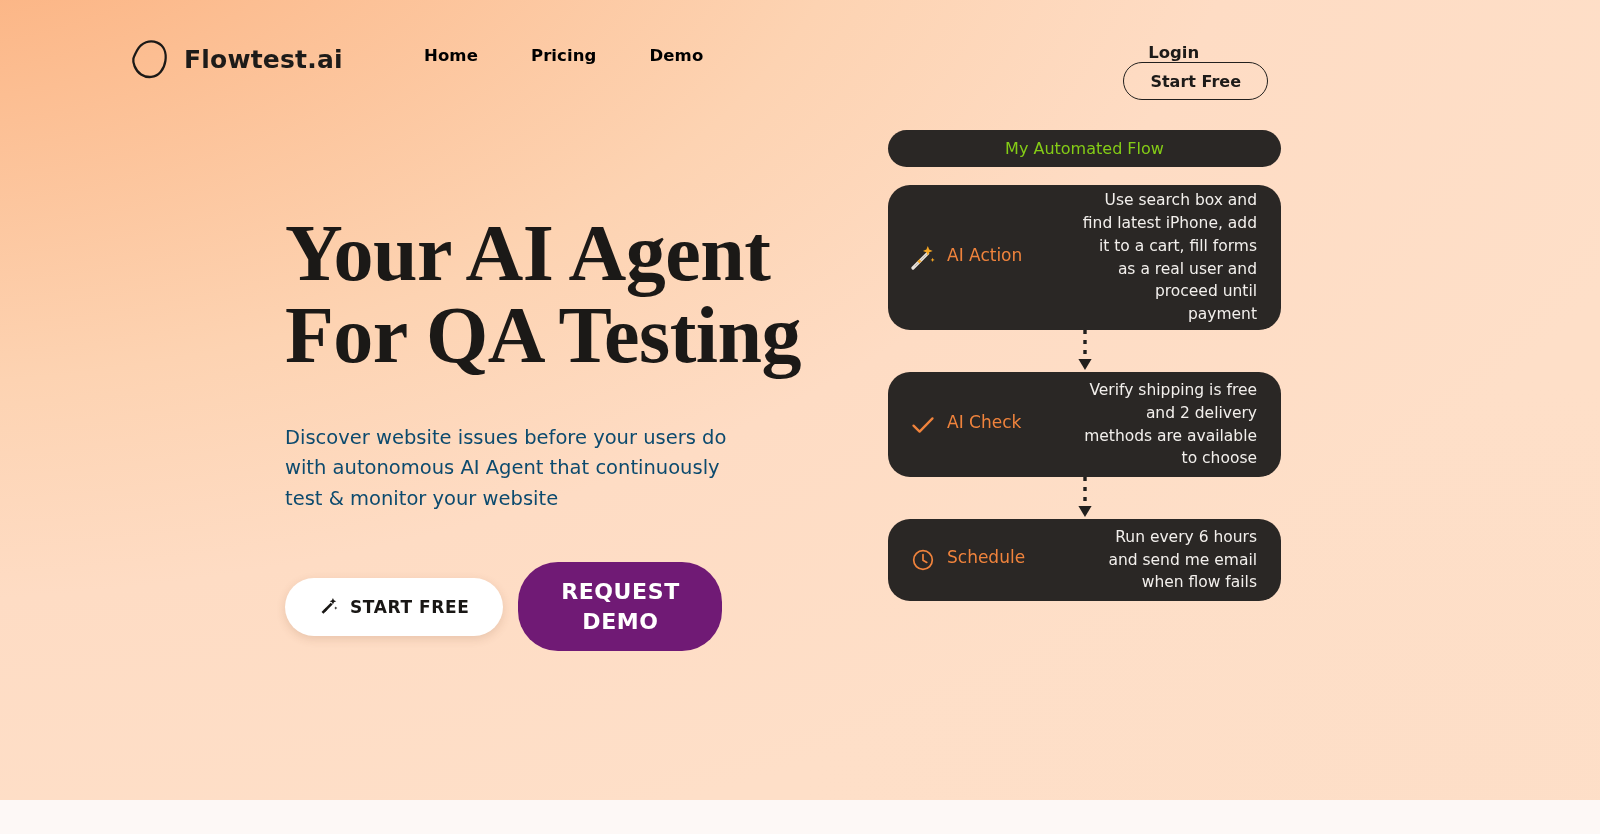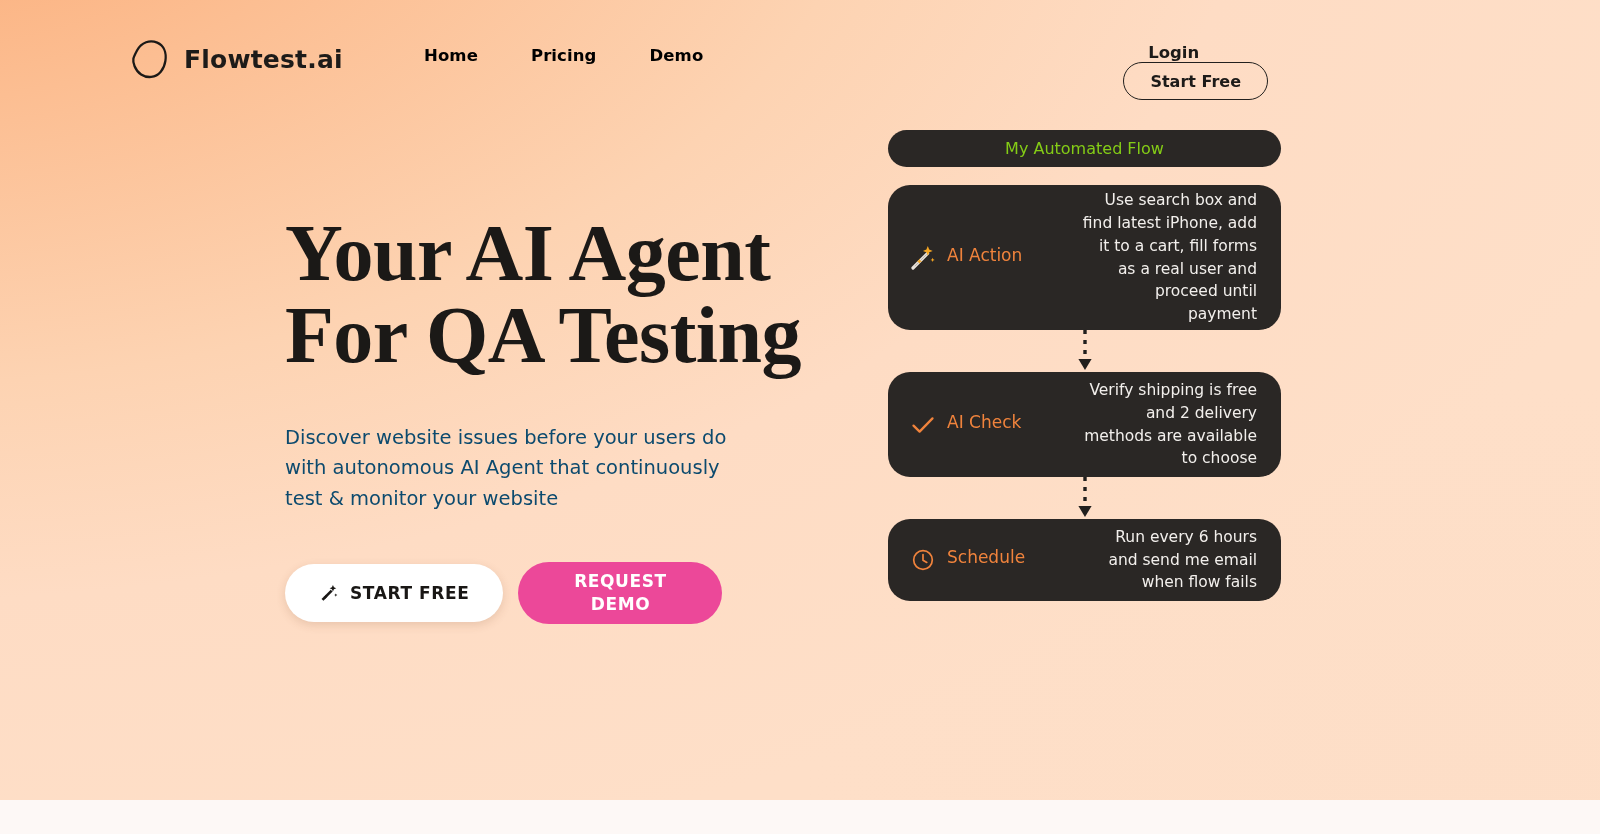--- a/index.html
+++ b/index.html
@@ -189,27 +189,27 @@
     letter-spacing: 0.6px;
     cursor: pointer;
     box-shadow: 0 3px 10px rgba(120,70,35,0.16);
     font-family: "DejaVu Sans", sans-serif;
   }
   .btn-request-demo {
     display: inline-flex;
     align-items: center;
     justify-content: center;
     text-align: center;
-    height: 62px;
+    height: 89px;
     width: 204px;
     border: none;
     border-radius: 40px;
-    background: #ec4899;
+    background: #701a75;
     color: #FFFFFF;
-    font-size: 17px;
+    font-size: 22px;
     font-weight: 700;
     letter-spacing: 0.6px;
     line-height: 1.35;
     cursor: pointer;
     font-family: "DejaVu Sans", sans-serif;
   }
   .wand-icon { display: block; width: 19px; height: 19px; flex: none; }
 
   
   .flow {

